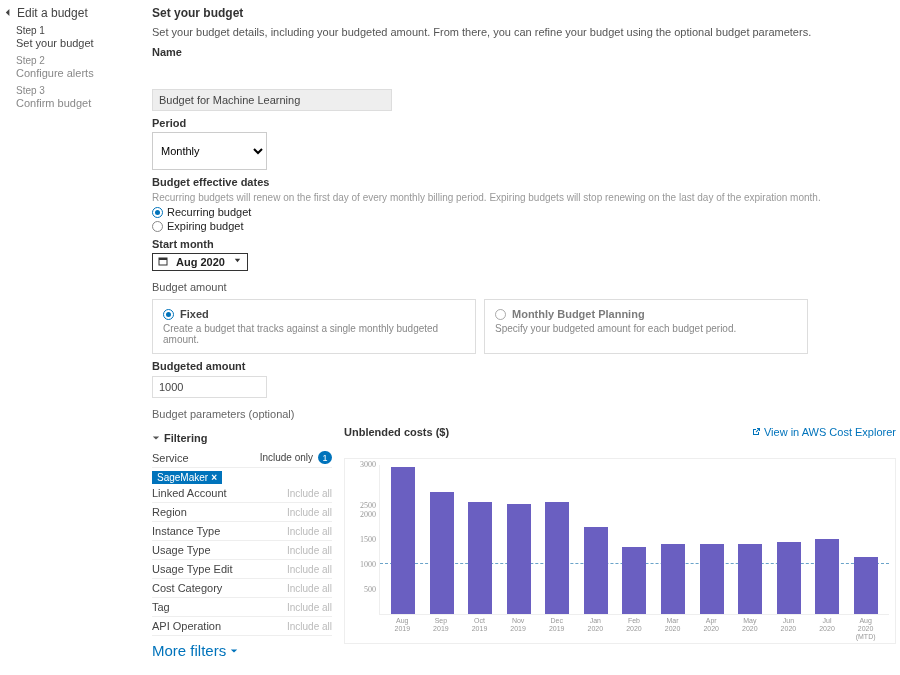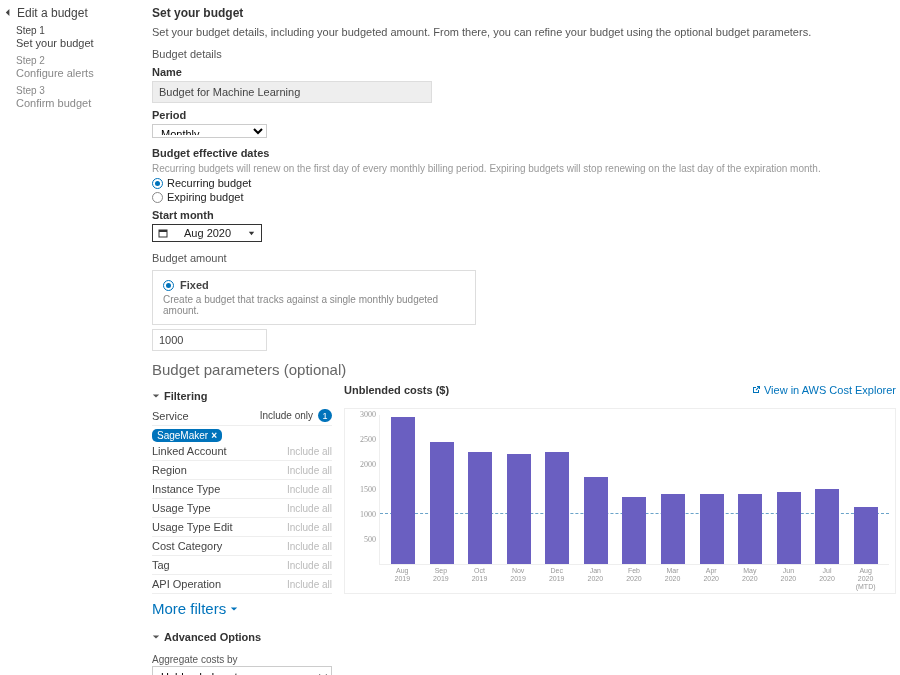--- a/index.html
+++ b/index.html
@@ -23,51 +23,51 @@
 
 .main { flex: 1; padding: 6px 4px 10px 12px; }
 .page-title { font-size: 12px; font-weight: 600; color: #333; margin-bottom: 6px; }
 .page-sub { font-size: 11px; color: #555; margin-bottom: 8px; }
 .section-h { font-size: 11px; color: #555; margin: 10px 0 6px; }
 .label { font-size: 11px; font-weight: 600; color: #333; margin: 6px 0 3px; }
 .text-input {
   font-size: 11px; padding: 4px 6px; border: 1px solid #ddd;
   background: #fafafa; color: #444;
 }
-.name-input { width: 280px; background: #eee; }
-.period-select { width: 115px; height: 14px; border: 1px solid #ccc; font-size: 11px; padding: 2px 4px; background: #fff; }
+.name-input { width: 240px; background: #eee; margin-top: 28px; }
+.period-select { width: 115px; height: 38px; border: 1px solid #ccc; font-size: 11px; padding: 2px 4px; background: #fff; }
 .hint { font-size: 10px; color: #999; line-height: 13px; }
 .radio-row { display: flex; align-items: center; gap: 4px; margin: 2px 0; font-size: 11px; }
 .radio { width: 11px; height: 11px; border: 1px solid #888; border-radius: 50%; display: inline-flex; align-items: center; justify-content: center; }
 .radio.checked { border-color: #0073bb; }
 .radio.checked::after { content: ""; width: 5px; height: 5px; background: #0073bb; border-radius: 50%; }
 
 .month-box {
-  display: inline-flex; align-items: center; gap: 16px;
-  border: 1px solid #333; padding: 2px 5px; font-size: 11px;
+  display: inline-flex; gap: 8px;
+  border: 1px solid #333; padding: 2px 5px; font-size: 11px; font-weight: bold;
 }
 .month-box svg.cal { width: 10px; height: 10px; fill: #333; }
 .month-box svg.caret { width: 9px; height: 9px; fill: #333; }
 
 .type-cards { display: flex; gap: 8px; margin-top: 4px; }
 .type-card {
   border: 1px solid #ddd; padding: 8px 10px; width: 324px;
 }
 .type-card .top { display: flex; align-items: center; gap: 6px; }
 .type-card .ttitle { font-size: 11px; font-weight: 600; color: #444; }
 .type-card .tdesc { font-size: 10px; color: #888; margin-top: 3px; }
 .type-card.unsel .ttitle, .type-card.unsel .radio { opacity: .7; }
 
 .amount-row { display: flex; align-items: center; gap: 8px; margin-top: 4px; }
 .amount-input { width: 115px; background: #fff; }
 .last-month {
   border: 1px solid #0073bb; color: #0073bb; background: #f0f7fc;
   padding: 3px 8px; font-size: 11px;
 }
-.params-h { font-size: 15px; color: #666; margin-top: 10px; }
+.params-h { font-size: 11px; color: #666; margin-top: 10px; }
 
 .twocol { display: flex; gap: 12px; margin-top: 6px; }
 .leftcol { width: 180px; flex: 0 0 180px; }
 .rightcol { flex: 1; }
 
 .collapse-h { display: flex; align-items: center; gap: 4px; font-size: 11px; font-weight: 600; color: #333; margin: 6px 0 4px; }
 .collapse-h svg { width: 8px; height: 8px; fill: #555; }
 
 .filter-row {
   display: flex; justify-content: space-between; align-items: center;
@@ -77,28 +77,28 @@
 .filter-action { color: #bbb; font-size: 10px; }
 .filter-action.active { color: #444; }
 .badge-count {
   display: inline-flex; align-items: center; justify-content: center;
   background: #0073bb; color: #fff; border-radius: 8px; font-size: 9px;
   min-width: 14px; height: 13px; padding: 0 3px;
 }
 .tag-selected {
   display: inline-flex; align-items: flex-start; gap: 3px;
   background: #0073bb; color: #fff; font-size: 10px; padding: 1px 5px;
-  border-radius: 5px; margin-top: 3px;
+  border-radius: 0; margin-top: 3px;
 }
 .tag-selected .x { font-weight: bold; }
 
 .more-link { color: #0073bb; font-size: 15px; margin-top: 6px; display: inline-flex; align-items: center; gap: 4px; }
 .more-link svg { width: 8px; height: 8px; fill: #0073bb; }
 
-.chart-header { display: flex; justify-content: space-between; align-items: center; margin-bottom: 12px; }
+.chart-header { display: flex; justify-content: space-between; align-items: center; margin-bottom: 20px; }
 .chart-title { font-size: 11px; font-weight: 600; color: #333; }
 .chart-link { color: #0073bb; font-size: 11px; display: inline-flex; gap: 3px; align-items: center; }
 .chart-link svg { width: 10px; height: 10px; fill: #0073bb; }
 
 .chart-box {
   border: 1px solid #eee; padding: 6px 6px 2px 6px;
 }
 .chart-body { display: flex; }
 .ylabels { width: 28px; position: relative; font-size: 8px; color: #999; text-align: right; padding-right: 3px; }
 .yl { position: absolute; right: 3px; font-family: Liberation Serif, serif; }
@@ -140,21 +140,20 @@
       <div class="step-num">Step 3</div>
       <div class="step-name">Confirm budget</div>
     </div>
   </div>
 
   <div class="main">
     <div class="page-title">Set your budget</div>
     <div class="page-sub">Set your budget details, including your budgeted amount. From there, you can refine your budget using the optional budget parameters.</div>
 
     
-    <div class="section-h">Budget details</div>
     <div class="label">Name</div>
     <input class="text-input name-input" value="Budget for Machine Learning" style="">
 
     <div class="label">Period</div>
     <select class="period-select">
       <option>Monthly</option>
     </select>
 
     <div class="label">Budget effective dates</div>
     <div class="hint">Recurring budgets will renew on the first day of every monthly billing period. Expiring budgets will stop renewing on the last day of the expiration month.</div>
@@ -182,22 +181,30 @@
     
     <div class="section-h">Budget amount</div>
     <div class="type-cards">
       <div class="type-card">
         <div class="top">
           <span class="radio checked"></span>
           <span class="ttitle">Fixed</span>
         </div>
         <div class="tdesc">Create a budget that tracks against a single monthly budgeted amount.</div>
       </div>
-    </div>
-
+      <div class="type-card unsel">
+        <div class="top">
+          <span class="radio"></span>
+          <span class="ttitle">Monthly Budget Planning</span>
+        </div>
+        <div class="tdesc">Specify your budgeted amount for each budget period.</div>
+      </div>
+    </div>
+
+    <div class="label">Budgeted amount</div>
     <div class="amount-row">
       <input class="text-input amount-input" value="1000" style="">
     </div>
 
     
     <div class="params-h section-h">Budget parameters (optional)</div>
 
     <div class="twocol">
       <div class="leftcol">
         <div class="collapse-h">
@@ -287,21 +294,21 @@
             <span>View in AWS Cost Explorer</span>
           </div>
         </div>
         <div class="chart-box">
           <div class="chart-body">
             <div class="ylabels" id="ylabels" style="height: 150px;">
                 <div class="yl" style="bottom: 21px;">500</div>
                 <div class="yl" style="bottom: 46px;">1000</div>
                 <div class="yl" style="bottom: 71px;">1500</div>
                 <div class="yl" style="bottom: 96px;">2000</div>
-                <div class="yl" style="bottom: 121px;">2500</div>
+                <div class="yl" style="bottom: 105px;">2500</div>
                 <div class="yl" style="bottom: 146px;">3000</div>
               </div>
             <div class="plot" id="plot">
               <div class="threshold" id="threshold" style="bottom: 50px;"></div>
               <div class="bars" id="bars">
                   <div class="bar" style="height: 147.5px;"></div>
                   <div class="bar" style="height: 122.5px;"></div>
                   <div class="bar" style="height: 112.5px;"></div>
                   <div class="bar" style="height: 110px;"></div>
                   <div class="bar" style="height: 112.5px;"></div>

